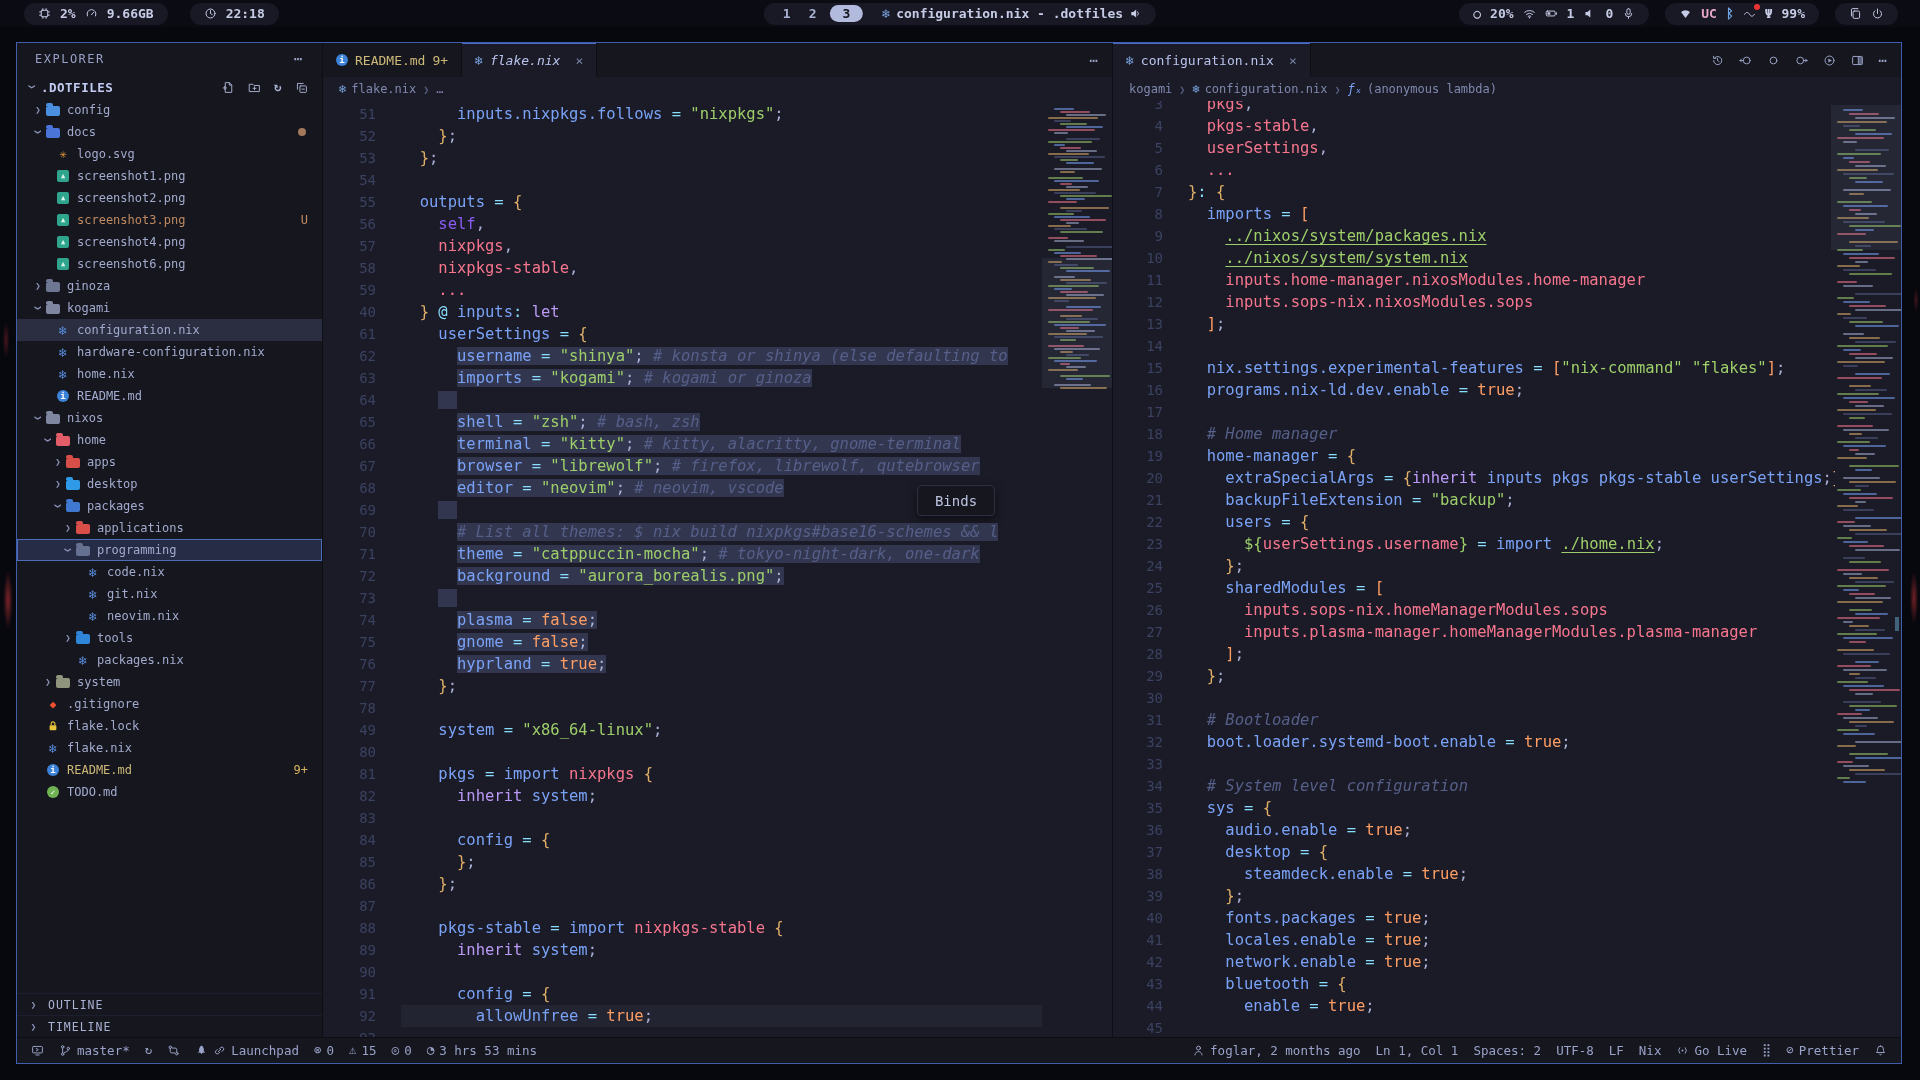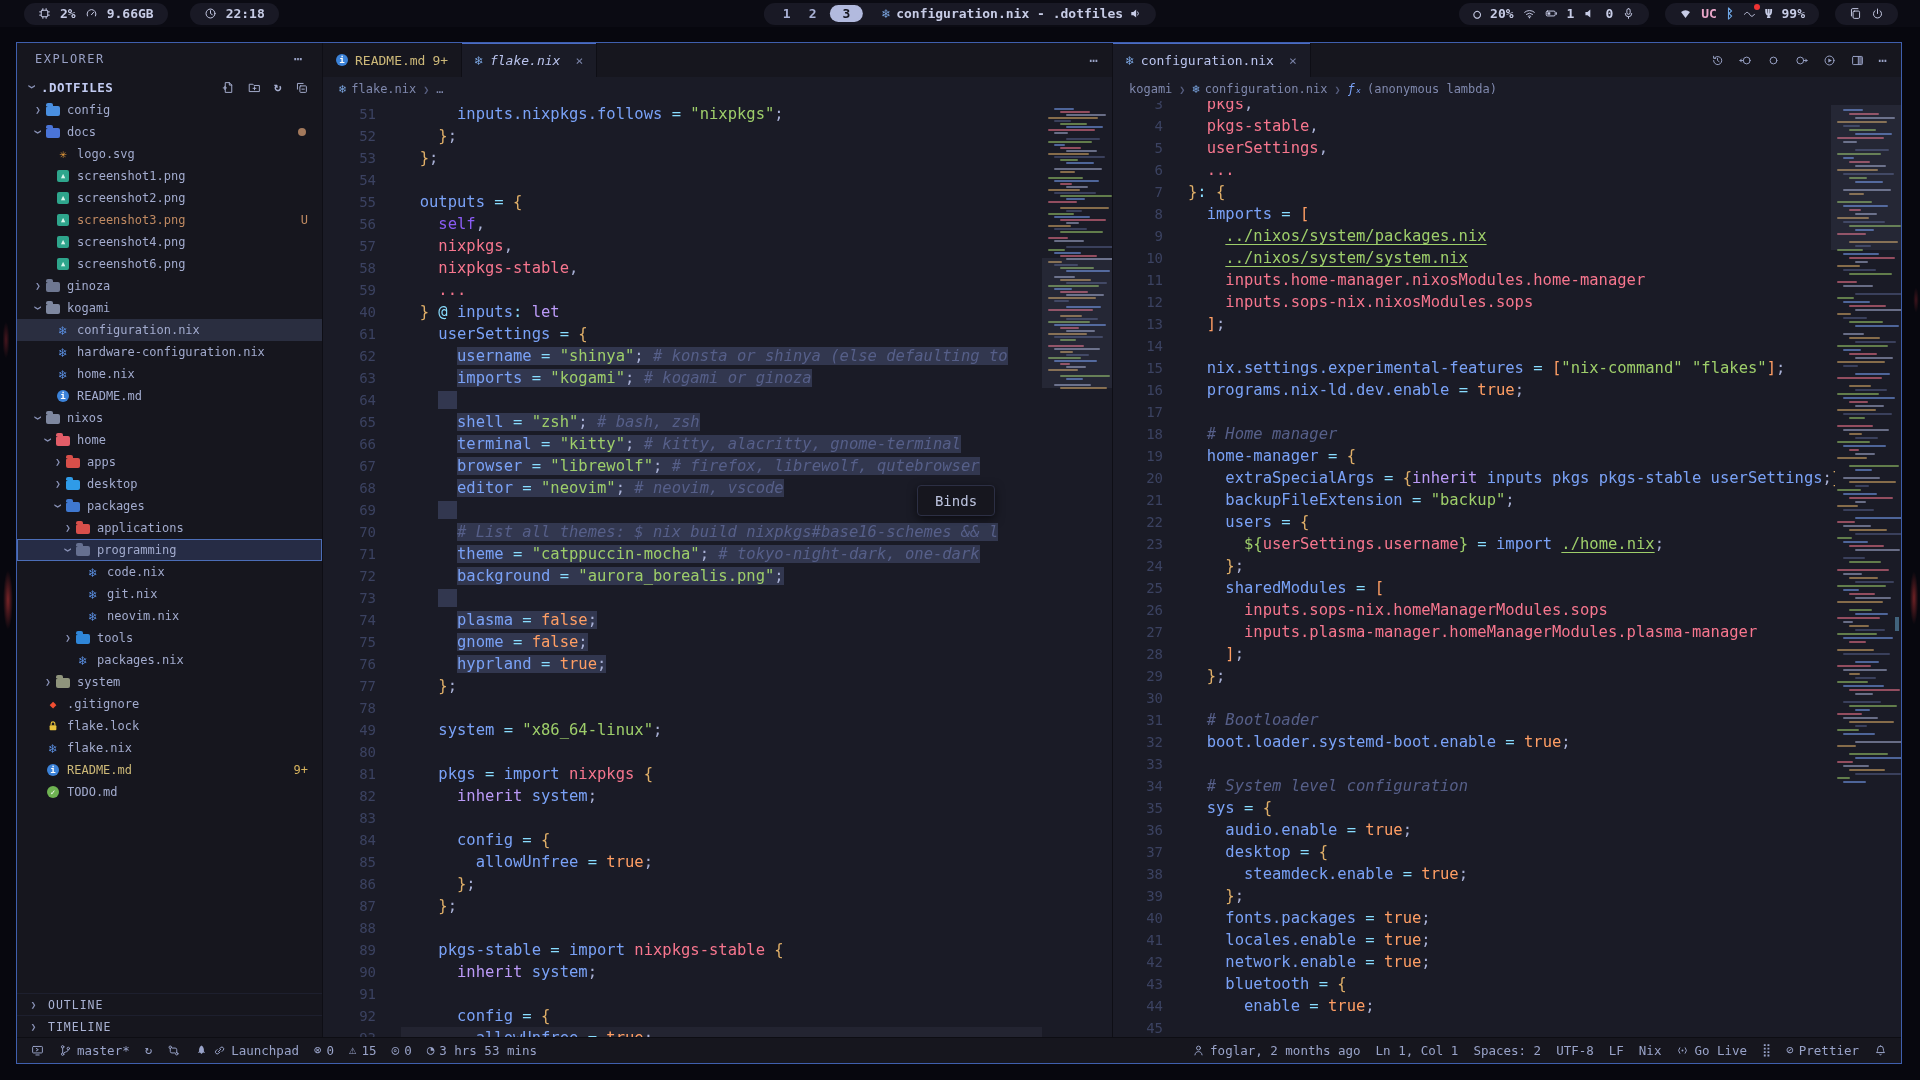--- a/index.html
+++ b/index.html
@@ -575,21 +575,20 @@
           <div class="cl"><span class="t-d">      </span><span class="t-b selx">gnome</span><span class="t-cy selx"> = </span><span class="t-o selx">false</span><span class="t-d selx">;</span></div>
           <div class="cl"><span class="t-d">      </span><span class="t-b selx">hyprland</span><span class="t-cy selx"> = </span><span class="t-o selx">true</span><span class="t-d selx">;</span></div>
           <div class="cl"><span class="t-d">    </span><span class="t-y">}</span><span class="t-d">;</span></div>
           <div class="cl"></div>
           <div class="cl"><span class="t-d">    </span><span class="t-b">system</span><span class="t-cy"> = </span><span class="t-g">"x86_64-linux"</span><span class="t-d">;</span></div>
           <div class="cl"></div>
           <div class="cl"><span class="t-d">    </span><span class="t-b">pkgs</span><span class="t-cy"> = </span><span class="t-b">import</span><span class="t-d"> </span><span class="t-p">nixpkgs</span><span class="t-d"> </span><span class="t-y">{</span></div>
           <div class="cl"><span class="t-d">      </span><span class="t-pu">inherit</span><span class="t-b"> system</span><span class="t-d">;</span></div>
           <div class="cl"></div>
           <div class="cl"><span class="t-d">      </span><span class="t-b">config</span><span class="t-cy"> = </span><span class="t-y">{</span></div>
-          <div class="cl"><span class="t-d">        </span><span class="t-b">allowUnfree</span><span class="t-cy"> = </span><span class="t-o">true</span><span class="t-d">;</span></div>
           <div class="cl"><span class="t-d">      </span><span class="t-y">}</span><span class="t-d">;</span></div>
           <div class="cl"><span class="t-d">    </span><span class="t-y">}</span><span class="t-d">;</span></div>
           <div class="cl"></div>
           <div class="cl"><span class="t-d">    </span><span class="t-b">pkgs-stable</span><span class="t-cy"> = </span><span class="t-b">import</span><span class="t-d"> </span><span class="t-p">nixpkgs-stable</span><span class="t-d"> </span><span class="t-y">{</span></div>
           <div class="cl"><span class="t-d">      </span><span class="t-pu">inherit</span><span class="t-b"> system</span><span class="t-d">;</span></div>
           <div class="cl"></div>
           <div class="cl"><span class="t-d">      </span><span class="t-b">config</span><span class="t-cy"> = </span><span class="t-y">{</span></div>
           <div class="cl hline"><span class="t-d">        </span><span class="t-b">allowUnfree</span><span class="t-cy"> = </span><span class="t-o">true</span><span class="t-d">;</span></div>
         </div>
         <div class="minimap">

